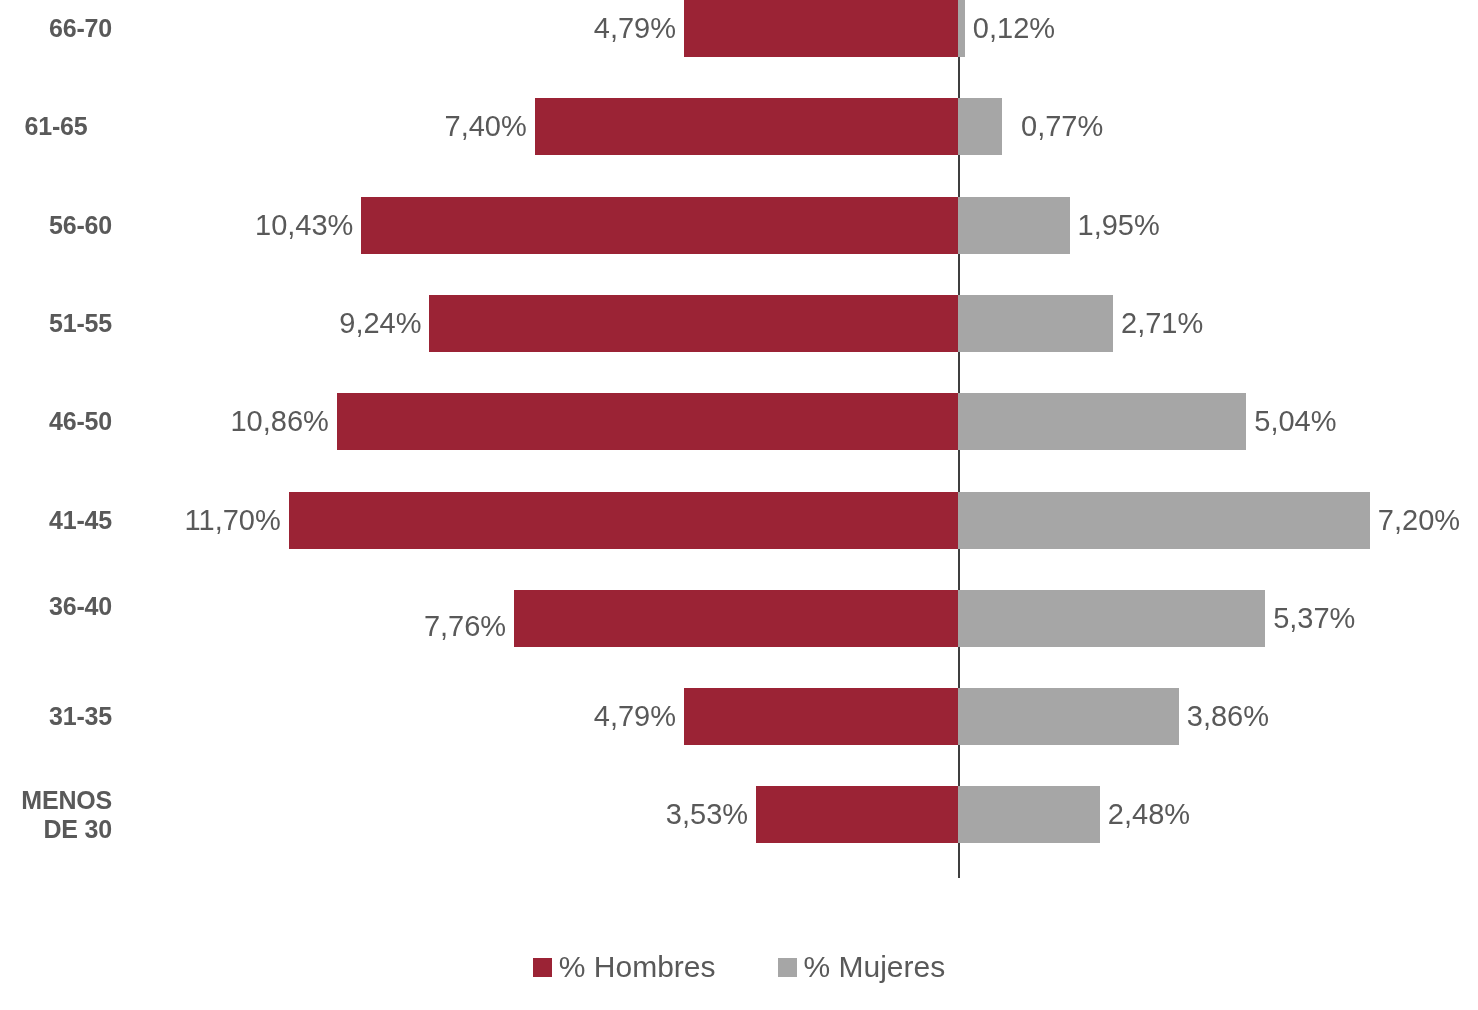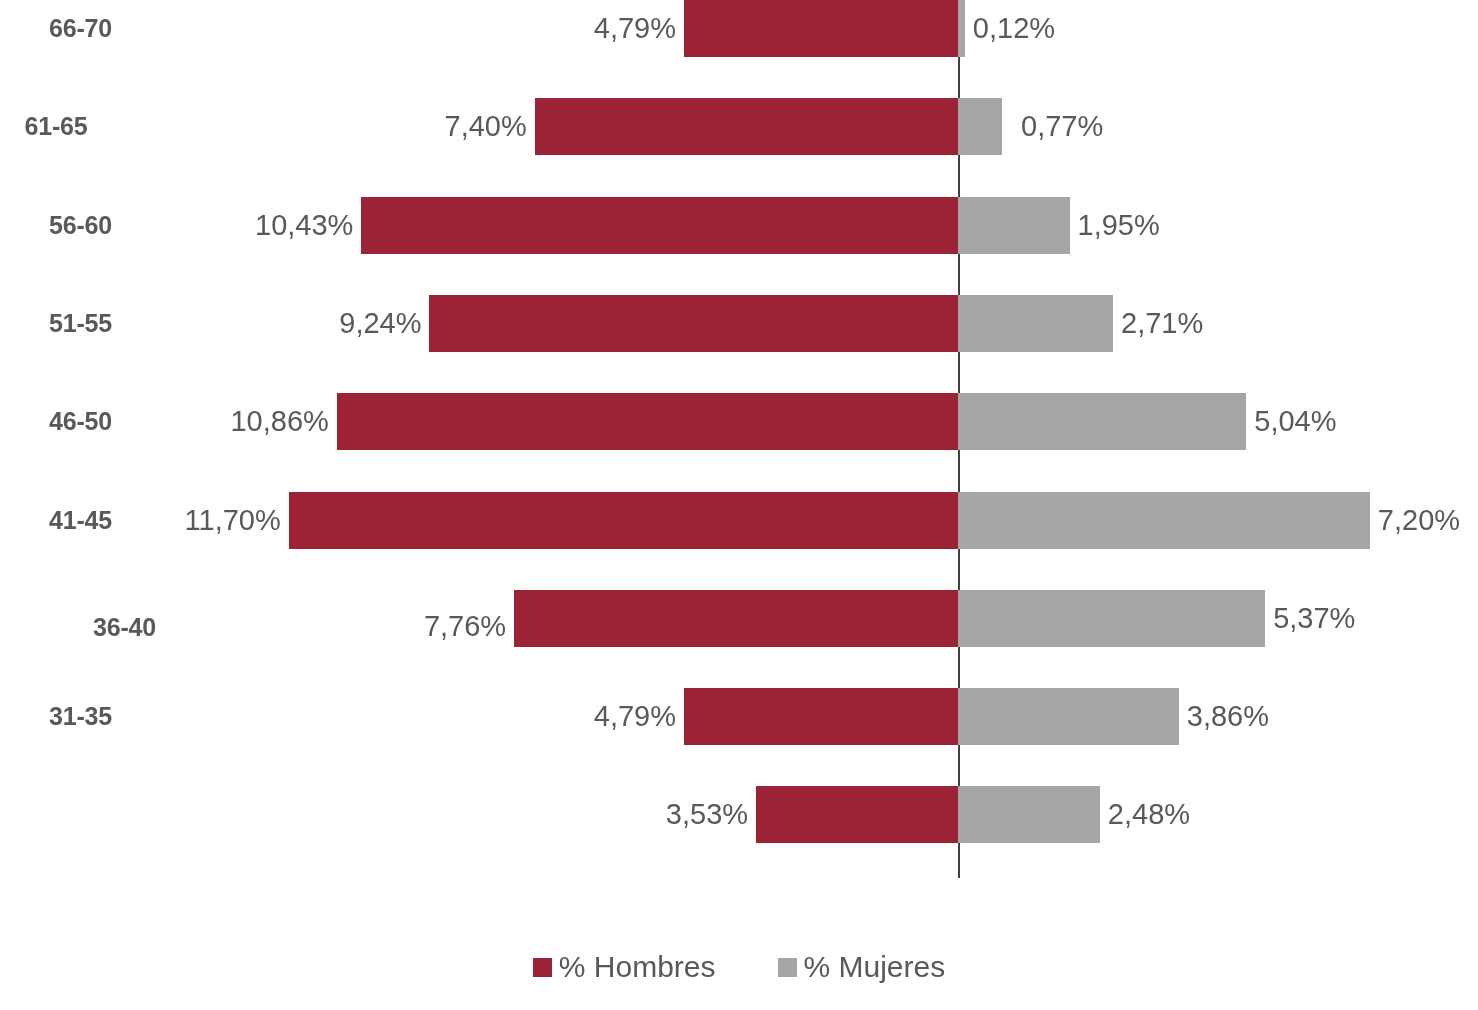--- a/index.html
+++ b/index.html
@@ -177,38 +177,42 @@
         <div class="row" style="top: 491.5px;">
           <div class="cat-label" style="top: 14px;">
             <div>41-45</div>
           </div>
           <div class="bar male" style="left: 288.76px; width: 669.24px; top: 0px;"></div>
           <div class="val left" style="right: 1197.24px; top: 0px;">11,70%</div>
           <div class="bar female" style="left: 958px; width: 411.84px; top: 0px;"></div>
           <div class="val right" style="left: 1377.84px; top: 0px;">7,20%</div>
         </div>
         <div class="row" style="top: 589.8px;">
-          <div class="cat-label" style="top: 23px; padding-left: 44px;">
+          <div class="cat-label" style="top: 2px;">
             <div>36-40</div>
           </div>
           <div class="bar male" style="left: 514.128px; width: 443.872px; top: 0px;"></div>
           <div class="val left" style="right: 971.872px; top: 8px;">7,76%</div>
           <div class="bar female" style="left: 958px; width: 307.164px; top: 0px;"></div>
           <div class="val right" style="left: 1273.16px; top: 0px;">5,37%</div>
         </div>
         <div class="row" style="top: 688.1px; text-decoration: underline;">
           <div class="cat-label" style="top: 14px;">
             <div>31-35</div>
           </div>
           <div class="bar male" style="left: 684.012px; width: 273.988px; top: 0px;"></div>
           <div class="val left" style="right: 801.988px; top: 0px;">4,79%</div>
           <div class="bar female" style="left: 958px; width: 220.792px; top: 0px;"></div>
           <div class="val right" style="left: 1186.79px; top: 0px;">3,86%</div>
         </div>
         <div class="row" style="top: 786.4px;">
+          <div class="cat-label two-line" style="top: -0.5px;">
+            <div>MENOS</div>
+            <div>DE 30</div>
+          </div>
           <div class="bar male" style="left: 756.084px; width: 201.916px; top: 0px;"></div>
           <div class="val left" style="right: 729.916px; top: 0px;">3,53%</div>
           <div class="bar female" style="left: 958px; width: 141.856px; top: 0px;"></div>
           <div class="val right" style="left: 1107.86px; top: 0px;">2,48%</div>
         </div>
       </div>
   </div>
 
   <div class="legend">
     <div class="legend-item">

